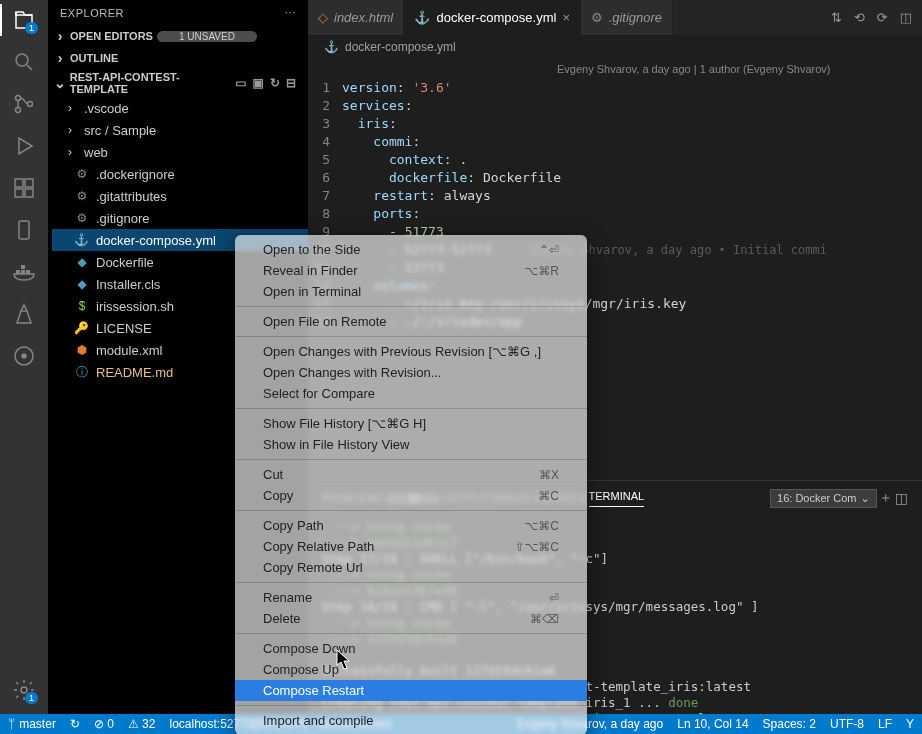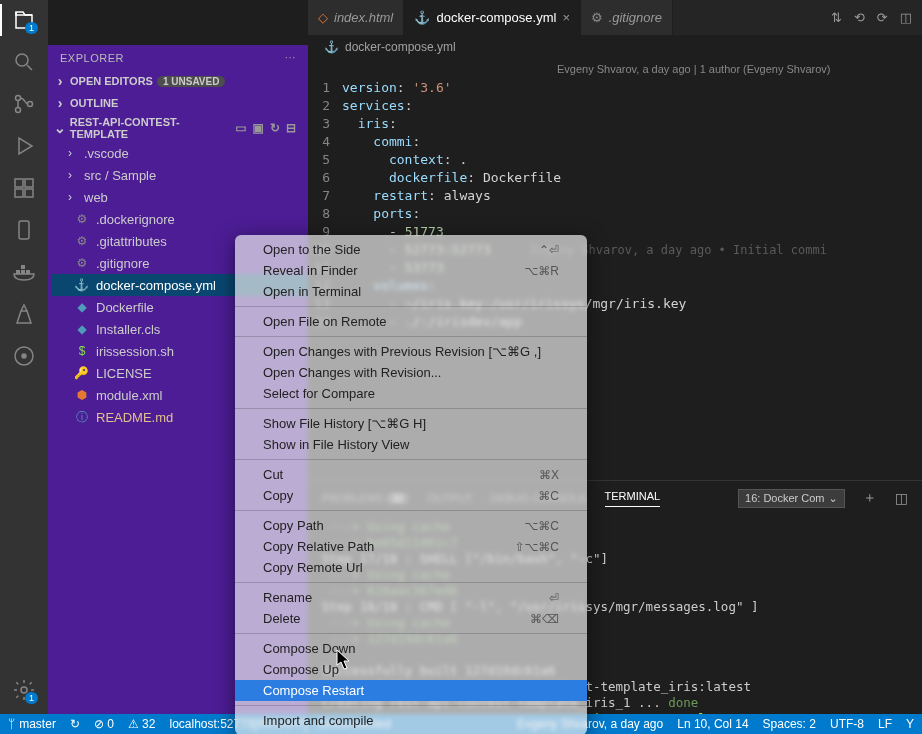--- a/index.html
+++ b/index.html
@@ -4,26 +4,26 @@
 <style>
 * { margin:0; padding:0; box-sizing:border-box; }
 html,body { width:922px; height:734px; font-family:-apple-system,Helvetica,Arial,sans-serif; font-size:13px; color:#ccc; background:#1e1e1e; overflow:hidden; }
 .root { display:flex; height:714px; }
 .activitybar { width:48px; background:#333; display:flex; flex-direction:column; align-items:center; padding-top:8px; gap:18px; position:relative;}
 .activitybar .icon { width:24px; height:24px; display:flex; align-items:center; justify-content:center; color:#858585; position:relative;}
 .activitybar .icon.active { color:#fff; }
 .activitybar .icon.active::before { content:""; position:absolute; left:-12px; top:-4px; width:2px; height:32px; background:#fff;}
 .badge { position:absolute; bottom:-2px; right:-2px; background:#007acc; color:#fff; font-size:9px; border-radius:8px; padding:0 4px; line-height:12px;}
 .activitybar .bottom { margin-top:auto; margin-bottom:12px;}
-.sidebar { width:260px; background:#4c1d95; display:flex; flex-direction:column; overflow:hidden;margin-top:45px;}
+.sidebar { width:260px; background:#000000; display:flex; flex-direction:column; overflow:hidden;}
 .sidebar-header { display:flex; align-items:center; padding:6px 12px; font-size:11px; letter-spacing:0.5px; color:#bbb; text-transform:uppercase;}
 .sidebar-header .dots { margin-left:auto; color:#999;}
 .section-row { padding:2px 12px 2px 6px; font-size:11px; font-weight:600; color:#ccc; display:flex; align-items:center; gap:4px; text-transform:uppercase; min-height:22px;}
 .section-row .chev { font-size:14px; width:12px; text-align:center;}
-.pill { background:#4d4d4d; color:#ccc; border-radius:8px; padding:0 6px; font-size:10px; font-weight:700;}
+.pill { background:#4d4d4d; color:#ccc; border-radius:8px; padding:0 22px; font-size:10px; font-weight:400;}
 .section-actions { margin-left:auto; display:flex; gap:6px; color:#999; font-size:12px;}
 .tree { flex:1; overflow:auto; padding-left:4px;}
 .item { display:flex; align-items:center; height:22px; padding-left:22px; gap:6px; font-size:13px; color:#ccc;}
 .item.folder { padding-left:10px;}
 .item.selected { background:#094771; color:#fff;}
 .item.modified { color:#e2c08d;}
 .item .fi { width:16px; text-align:center; font-size:12px;}
 .editor-area { flex:1; display:flex; flex-direction:column; background:#1e1e1e; position:relative;}
 .tabbar { height:35px; background:#252526; display:flex; align-items:stretch; }
 .tab { display:flex; align-items:center; gap:6px; padding:0 10px; background:#2d2d2d; border-right:1px solid #1e1e1e; font-size:13px; color:#999;}
@@ -33,21 +33,21 @@
 .tabbar .actions { display:flex; align-items:center; gap:12px; padding:0 10px; color:#999;}
 .breadcrumb { height:24px; display:flex; align-items:center; padding:0 16px; gap:6px; font-size:12px; color:#a0a0a0;}
 .code-area { position:relative; flex:1; overflow:hidden;}
 .blame { position:absolute; top:0; left:49px; font-size:11px; color:#888; padding:4px 0 0 200px;}
 .code { font-family:Menlo,Consolas,monospace; font-size:13px; line-height:18px; padding:20px 0 0 0; }
 .code .line { display:flex; }
 .code .ln { width:34px; text-align:right; color:#858585; padding-right:12px; user-select:none;}
 .code .tx { white-space:pre; } .str { color:#ce9178;margin-top:36px;} .key { color:#9cdcfe;} .pl { color:#d4d4d4;} .num { color:#b5cea8;}
 .inline-blame { color:#5a5a5a; font-style:normal; padding-left:40px; font-size:12px;}
 .panel { height:234px; border-top:1px solid #333; background:#1e1e1e; display:flex; flex-direction:column;}
-.panel-tabs { height:34px; display:flex; align-items:center; gap:18px; padding:0 14px; font-size:11px; color:#888;justify-content:flex-end;}
+.panel-tabs { height:34px; display:flex; align-items:center; gap:2px; padding:0 14px; font-size:11px; color:#888;justify-content:flex-end;}
 .panel-tabs .pt.active { color:#fff; border-bottom:1px solid #fff; padding-bottom:4px;}
 .panel-tabs .sel { margin-left:auto; background:#3c3c3c; border:1px solid #555; color:#ccc; padding:2px 6px; font-size:11px; display:flex; align-items:center; gap:4px;}
 .panel-tabs .picon { color:#999; font-size:14px;}
 .terminal { flex:1; font-family:Menlo,Consolas,monospace; font-size:12.5px; line-height:16px; color:#ccc; padding:4px 14px; overflow:hidden; white-space:pre;}
 .terminal .arrow { color:#6a9955;}
 .terminal .done { color:#6a9955;}
 .terminal .prompt1 { color:#8be9fd;}
 .terminal .prompt2 { color:#a6e22e;}
 .mnu { position:absolute; left:235px; top:235px; width:352px; background:rgba(240,240,240,0.68); backdrop-filter:blur(2px); color:#222; border-radius:6px; box-shadow:0 4px 20px rgba(0,0,0,0.5); padding:4px 0; font-size:13px; z-index:50;}
 .mnu .mi { padding:3px 28px; display:flex; align-items:center;}

